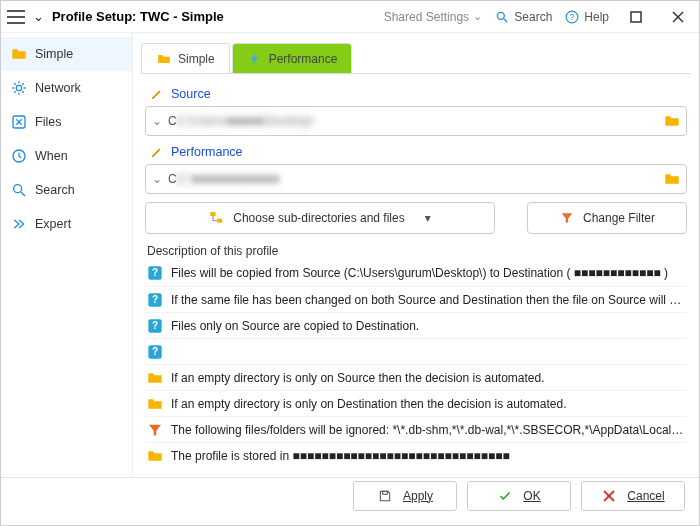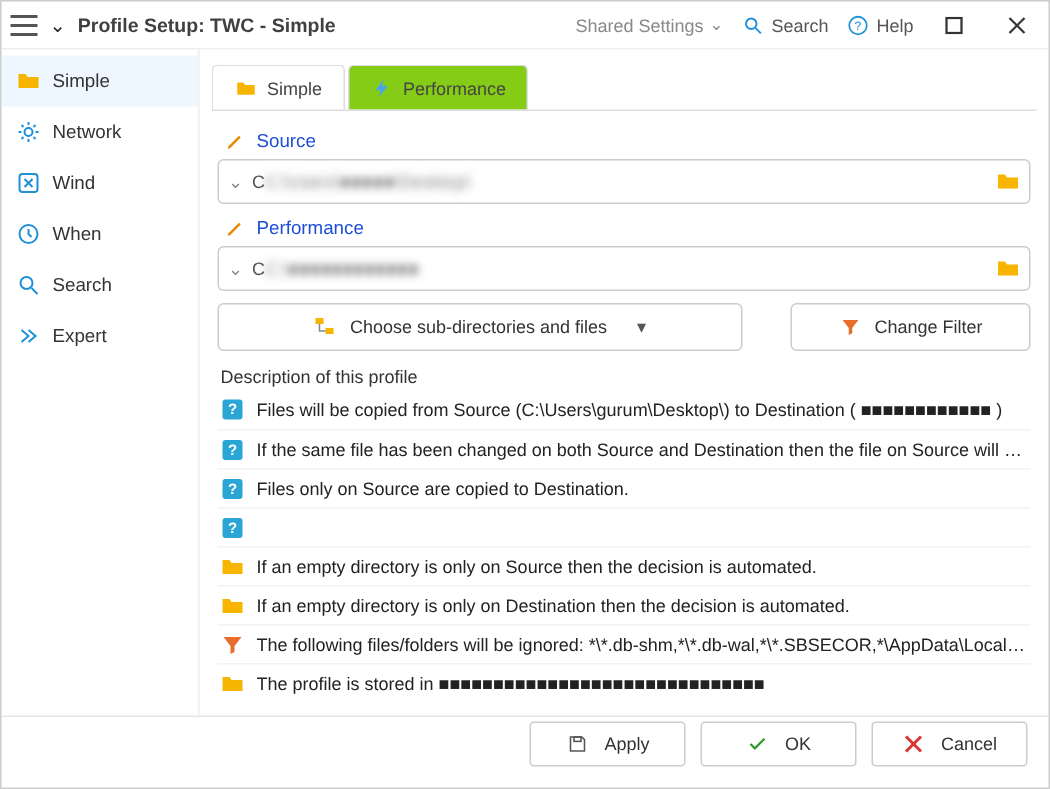--- a/index.html
+++ b/index.html
@@ -4,21 +4,21 @@
 <style>
   * { box-sizing: border-box; font-family: "Segoe UI", Arial, sans-serif; }
   body { margin: 0; width: 700px; height: 526px; background: #fff; border: 1px solid #ccc; font-size: 12px; color: #333; overflow: hidden; }
 
   
   .titlebar { height: 32px; display: flex; align-items: center; padding: 0 6px; border-bottom: 1px solid #eee; }
   .tb-left { display: flex; align-items: center; gap: 8px; }
   .hamburger { width: 18px; height: 14px; display: flex; flex-direction: column; justify-content: space-between; cursor: pointer; }
   .hamburger span { display: block; height: 2px; background: #555; }
   .chevron { font-size: 13px; color: #222; }
-  .title-text { font-weight: 700; font-size: 13px; color: #404040; }
+  .title-text { font-weight: 700; font-size: 13px; color: #000000; }
   .tb-right { margin-left: auto; display: flex; align-items: center; gap: 12px; }
   .tb-item { display: flex; align-items: center; gap: 4px; color: #555; font-size: 12px; cursor: pointer; }
   .winbtn { width: 30px; height: 24px; display: flex; align-items: center; justify-content: center; cursor: pointer; }
 
   
   .body { display: flex; height: calc(100% - 32px - 48px); }
   .sidebar { width: 132px; border-right: 1px solid #eee; padding-top: 4px; }
   .side-item { height: 34px; display: flex; align-items: center; gap: 8px; padding-left: 10px; cursor: pointer; color: #333; font-size: 12.5px; }
   .side-item.active { background: #eef6ff; }
 
@@ -42,21 +42,21 @@
   .bigbtn { flex: 1; height: 32px; border: 1px solid #ccc; border-radius: 4px; background: #fff; display: flex; align-items: center; justify-content: center; gap: 8px; cursor: pointer; font-size: 12px; color: #333; }
   .bigbtn.filter { flex: 0 0 160px; }
   .bigbtn .caret { margin-left: 12px; color: #555; }
 
   .desc-head { font-size: 12px; color: #333; margin: 4px 0 2px 2px; }
   .desc-item { display: flex; align-items: center; gap: 8px; height: 26px; padding: 0 2px; font-size: 12px; color: #222; white-space: nowrap; overflow: hidden; text-overflow: ellipsis; border-top: 1px solid #f2f2f2; }
   .desc-item:first-of-type { border-top: none; }
   .desc-item .txt { overflow: hidden; text-overflow: ellipsis; }
 
   
-  .footer { height: 36px; border-top: 1px solid #e5e5e5; display: flex; align-items: center; justify-content: flex-end; gap: 10px; padding: 0 14px; }
+  .footer { height: 36px; border-top: 1px solid #e5e5e5; display: flex; align-items: center; justify-content: flex-end; gap: 10px; padding: 0 14px; text-decoration: underline; }
   .ftbtn { width: 104px; height: 30px; border: 1px solid #ccc; border-radius: 3px; background: #fff; display: flex; align-items: center; justify-content: center; gap: 10px; cursor: pointer; font-size: 12px; color: #333; }
 
   
   .ico { width: 16px; height: 16px; display: inline-flex; align-items: center; justify-content: center; }
   .blur { color: transparent; text-shadow: 0 0 6px rgba(100,100,100,0.8); }
 
   
   .content::-webkit-scrollbar { width: 8px; }
   .content::-webkit-scrollbar-thumb { background: #ddd; border-radius: 4px; }
 </style>
@@ -130,21 +130,21 @@
       </span>
         <span>Network</span>
     </div>
     <div class="side-item">
       <span class="ico">
         <svg width="16" height="16" viewBox="0 0 24 24">
             <rect x="3" y="3" width="18" height="18" rx="3" fill="none" stroke="#1e90d8" stroke-width="2"></rect>
             <path d="M8 16l8-8M8 8l8 8" stroke="#1e90d8" stroke-width="2"></path>
           </svg>
       </span>
-        <span>Wind</span>
+        <span>Files</span>
     </div>
     <div class="side-item">
       <span class="ico">
         <svg width="16" height="16" viewBox="0 0 24 24">
             <circle cx="12" cy="12" r="9" fill="none" stroke="#1e90d8" stroke-width="2"></circle>
             <path d="M12 7v5l3 3" stroke="#1e90d8" stroke-width="2" fill="none"></path>
           </svg>
       </span>
         <span>When</span>
     </div>

